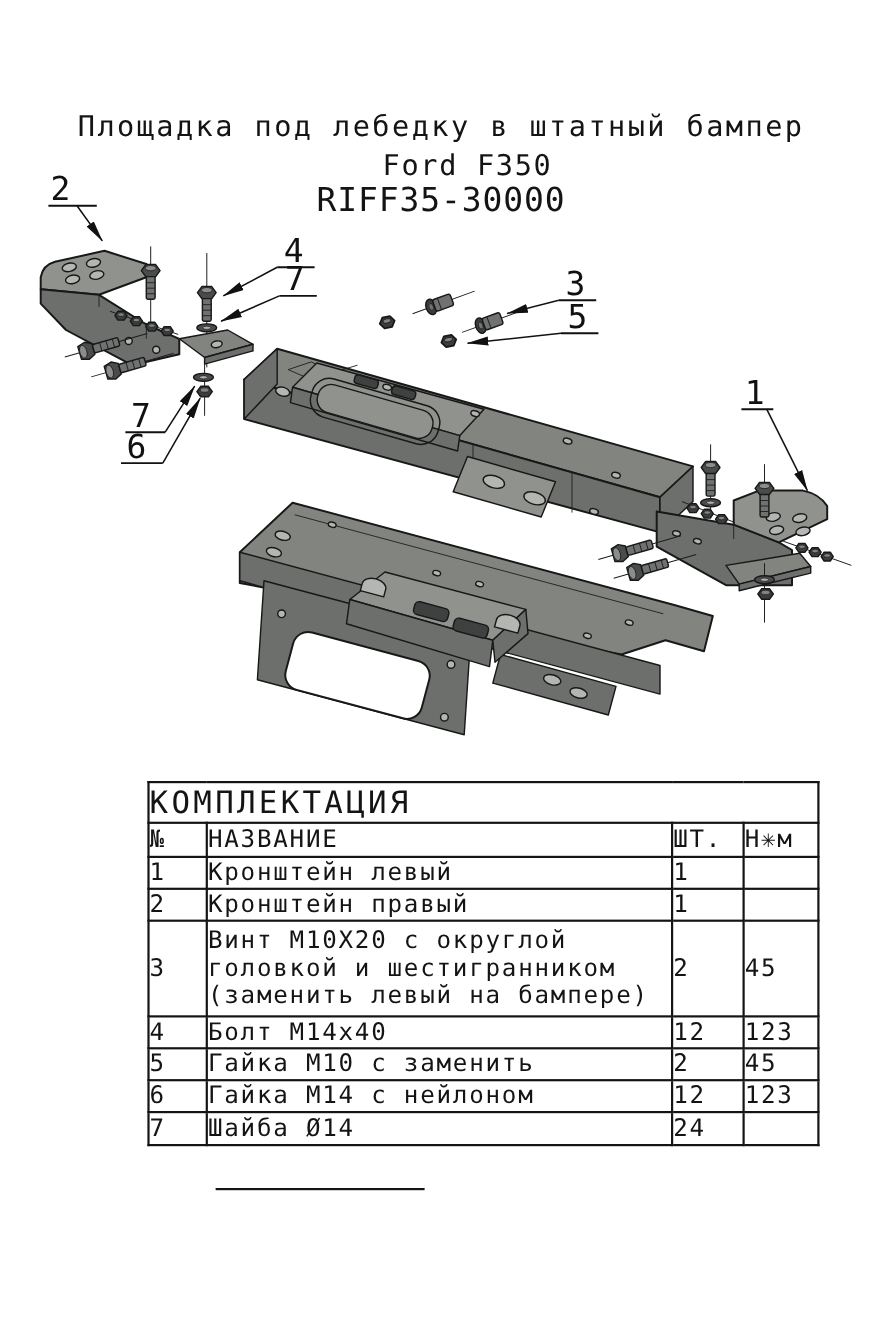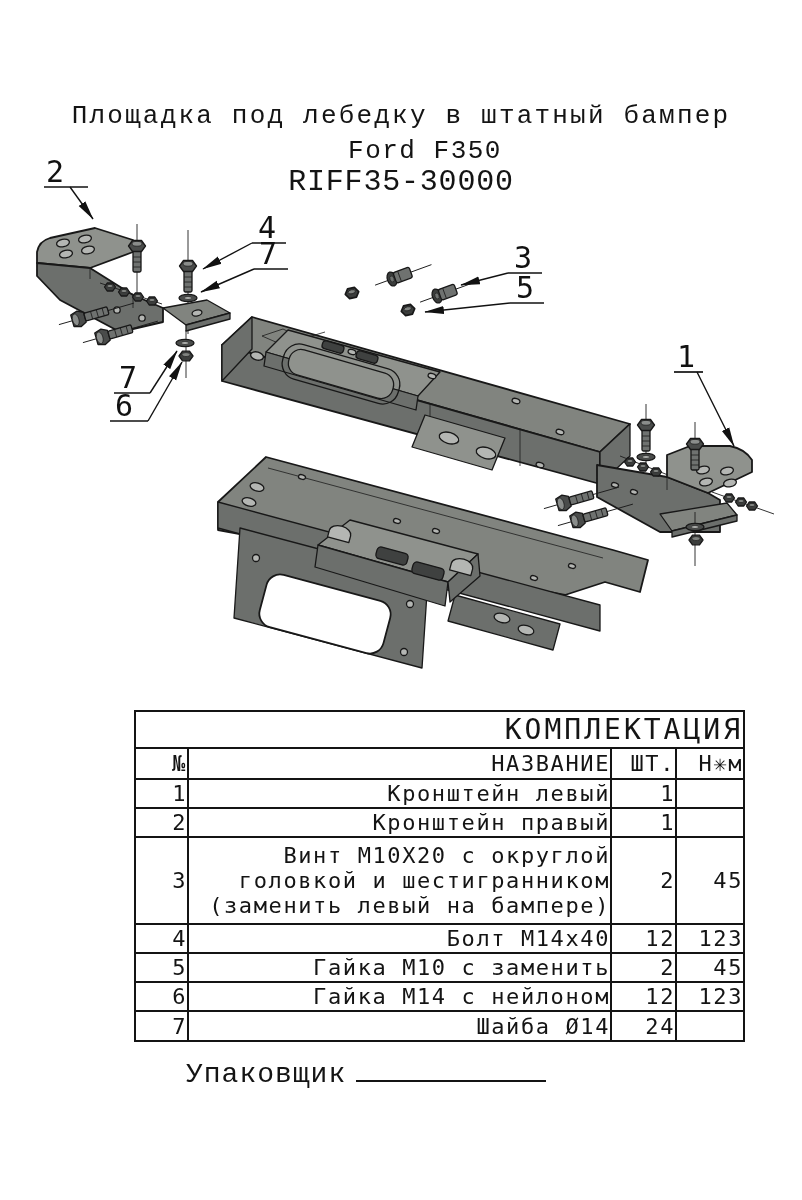--- a/index.html
+++ b/index.html
@@ -2,21 +2,21 @@
 <html><head>
 <meta charset="utf-8">
 <title>RIFF35-30000</title>
 <style>
   html,body{margin:0;padding:0;}
   body{
     width:802px;height:1200px;position:relative;background:#ffffff;
     font-family:"DejaVu Sans Mono","DejaVu Sans",monospace;color:#141414;
     overflow:hidden;
   }
-  .abs{position:absolute;font-family:Liberation Mono, monospace;}
+  .abs{position:absolute;}
   
   .title-line{left:0;width:802px;text-align:center;white-space:pre;}
   .title-1{top:101px;font-size:26px;letter-spacing:2.2px;}
   .title-2{top:136px;font-size:26px;letter-spacing:1.5px;padding-left:24px;}
   .title-3{top:165px;font-size:30px;letter-spacing:0.8px;}
   
   svg{position:absolute;left:0;top:140px;}
   .s{stroke:#181818;stroke-width:1.3;stroke-linejoin:round;stroke-linecap:round;}
   .sw2{stroke-width:1.8;}
   .thin{stroke:#1d1d1d;stroke-width:0.8;fill:none;}
@@ -25,21 +25,21 @@
   .f2{fill:#8f928d;} 
   .fh{fill:#b4b6b3;} 
   .fw{fill:#ffffff;} 
   .fd{fill:#3f4140;} 
   .axis{stroke:#1d1d1d;stroke-width:0.9;fill:none;}
   .lead{stroke:#111;stroke-width:1.4;fill:none;}
   .cul{stroke:#111;stroke-width:1.7;}
   text.callout{font-family:"DejaVu Sans Mono",monospace;font-size:30px;fill:#111;}
   
   table.kit{position:absolute;left:134px;top:710px;width:609px;border-collapse:collapse;table-layout:fixed;}
-  table.kit td{border:2px solid #141414;text-align:right;vertical-align:middle;
+  table.kit td{border:2px solid #141414;text-align:left;vertical-align:middle;
     font-size:22px;letter-spacing:1.6px;padding:0;overflow:hidden;white-space:nowrap;}
   tr.t-title{height:37px;} tr.t-title td{font-size:28px;letter-spacing:3px;}
   tr.t-head{height:31px;}
   tr.r-s{height:29px;} tr.r-3{height:87px;}
   td.v-top{vertical-align:top;padding-top:2px;}
   
   .packer{left:186px;top:1054px;font-size:28px;letter-spacing:1px;white-space:nowrap;}
   .sig-line{display:inline-block;width:190px;height:26px;border-bottom:2px solid #141414;margin-left:10px;}
 </style>
 </head>
@@ -338,14 +338,14 @@
   <tr class="r-s" style="height:30px">
     <td>7</td>
     <td>Шайба Ø14</td>
     <td>24</td>
     <td></td>
   </tr>
 </tbody>
   </table>
 
 <div class="abs packer">
-  <span>Упаковщик</span><span class="sig-line"></span>
+  <span class="sig-line"></span>
 </div>
 
 </body></html>

